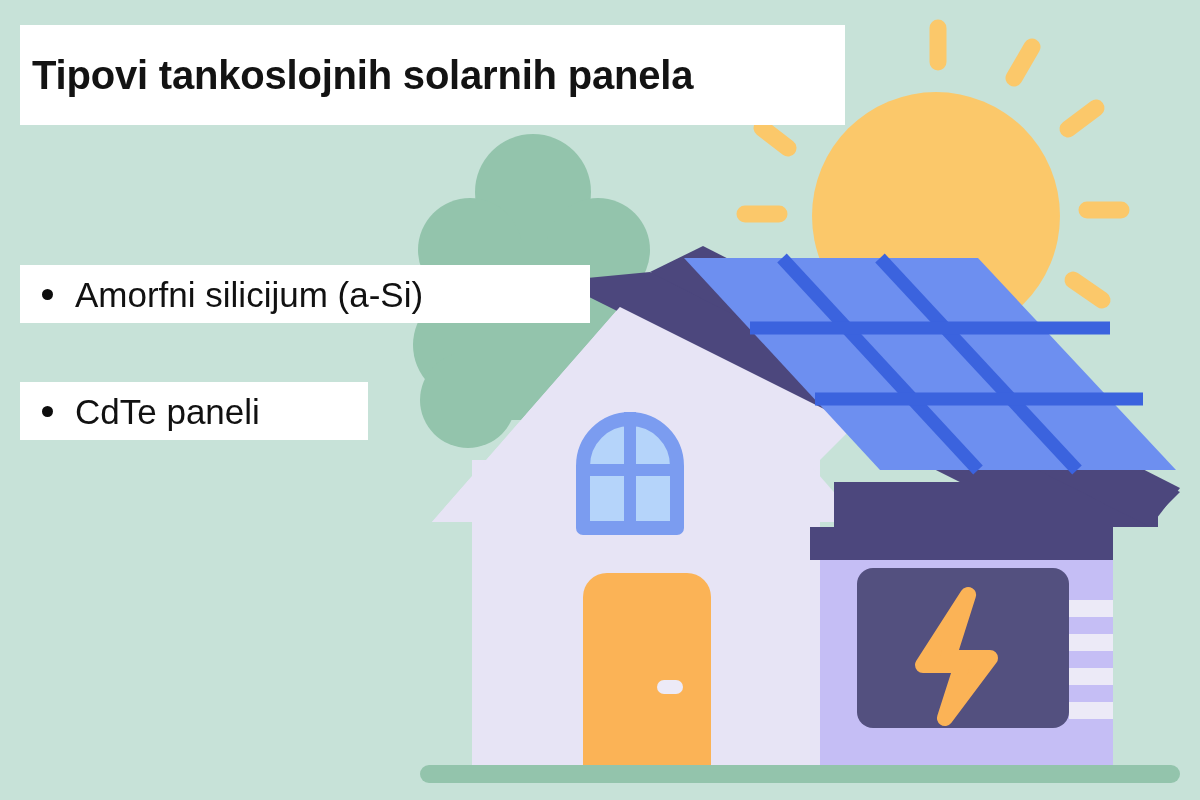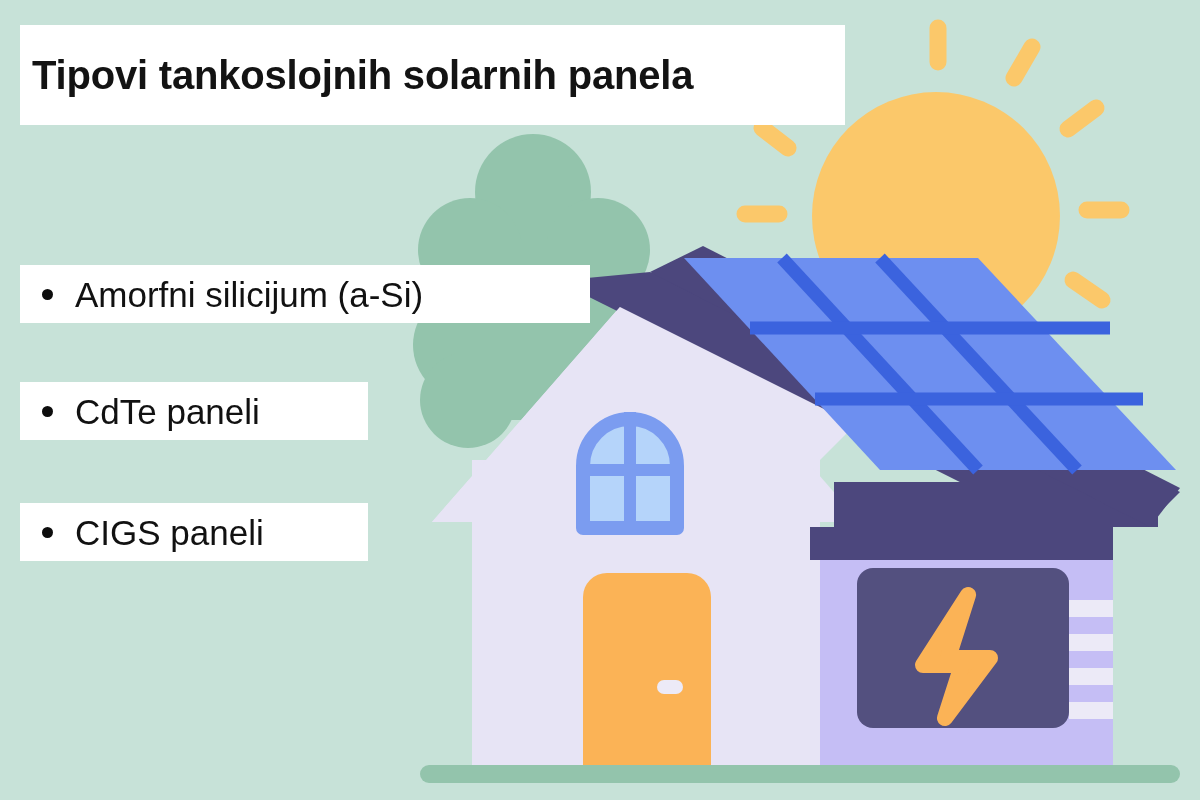--- a/index.html
+++ b/index.html
@@ -189,20 +189,16 @@
     <div class="bullet-box" id="bullet-0">
       <span class="bullet-dot"></span>
       <span class="bullet-text">Amorfni silicijum (a-Si)</span>
     </div>
 
     <div class="bullet-box" id="bullet-1">
       <span class="bullet-dot"></span>
       <span class="bullet-text">CdTe paneli</span>
     </div>
 
-    <div class="bullet-box" id="bullet-2">
-      <span class="bullet-dot"></span>
-      <span class="bullet-text">CIGS paneli</span>
-    </div>
 
   </div>
 
 </div>
 
 </body></html>

